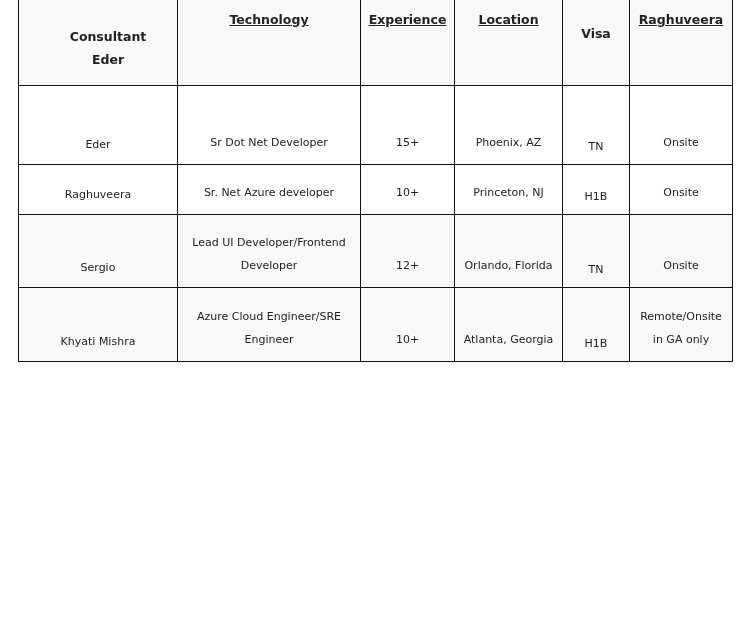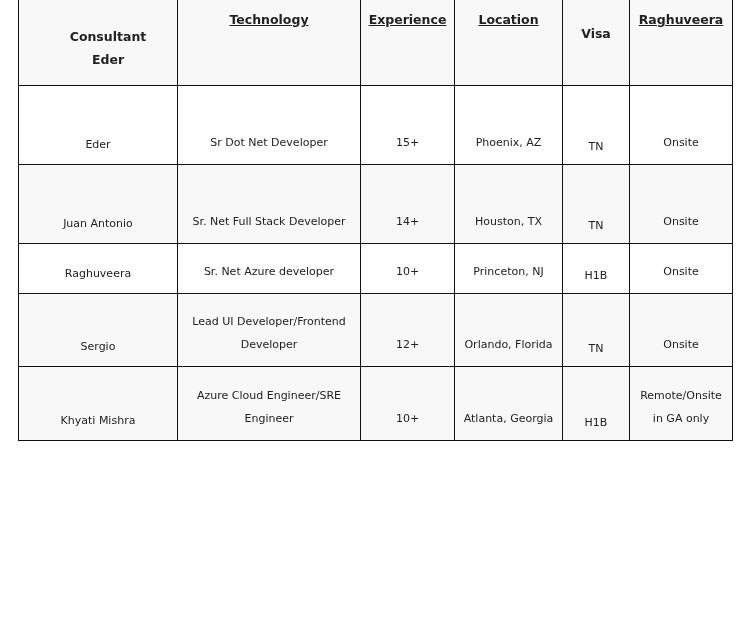--- a/index.html
+++ b/index.html
@@ -52,28 +52,20 @@
   </thead>
   <tbody>
     <tr style="height:79px">
       <td class="bot">Eder</td>
       <td class="mid">Sr Dot Net Developer</td>
       <td class="mid">15+</td>
       <td class="mid">Phoenix, AZ</td>
       <td class="visa">TN</td>
       <td class="mid">Onsite</td>
     </tr>
-    <tr class="alt" style="height:79px">
-      <td class="bot">Juan Antonio</td>
-      <td class="mid">Sr. Net Full Stack Developer</td>
-      <td class="mid">14+</td>
-      <td class="mid">Houston, TX</td>
-      <td class="visa">TN</td>
-      <td class="mid">Onsite</td>
-    </tr>
     <tr style="height:50px">
       <td class="bot">Raghuveera</td>
       <td class="mid">Sr. Net Azure developer</td>
       <td class="mid">10+</td>
       <td class="mid">Princeton, NJ</td>
       <td class="visa">H1B</td>
       <td class="mid">Onsite</td>
     </tr>
     <tr class="alt" style="height:73px">
       <td class="bot">Sergio</td>

